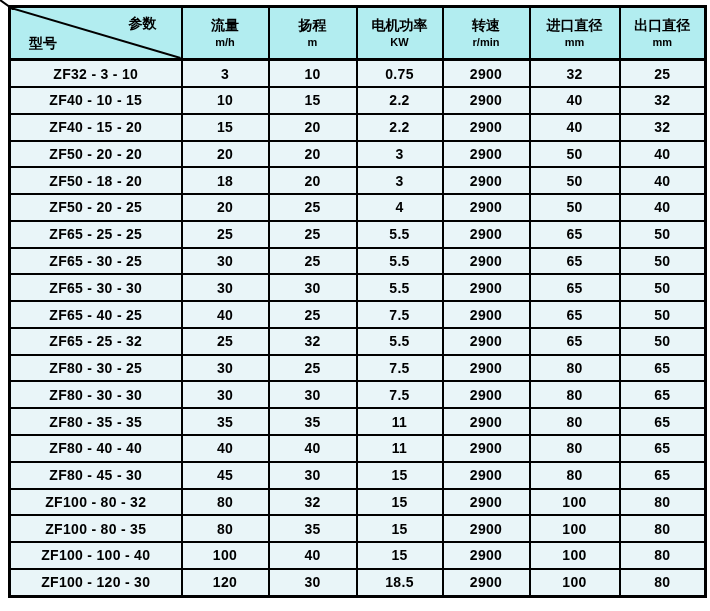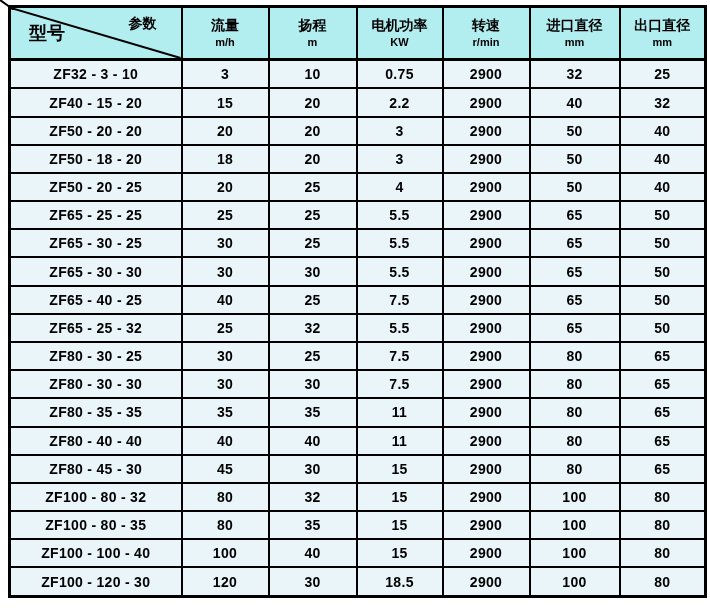--- a/index.html
+++ b/index.html
@@ -50,22 +50,22 @@
     width: 100%; height: 100%;
     display: block;
   }
   th.corner .tr-label {
     position: absolute;
     top: 6px; right: 24px;
     font-size: 14px;
   }
   th.corner .bl-label {
     position: absolute;
-    bottom: 16px; left: 18px;
-    font-size: 18px;
+    bottom: 6px; left: 18px;
+    font-size: 14px;
   }
   svg.corner-tick {
     position: absolute;
     left: 0; top: 0;
     width: 14px; height: 10px;
     display: block;
   }
 </style>
 </head>
 <body>
@@ -121,20 +121,29 @@
         <tr>
           <td class="model">ZF32 - 3 - 10</td>
           <td>3</td>
           <td>10</td>
           <td>0.75</td>
           <td>2900</td>
           <td>32</td>
           <td>25</td>
         </tr>
         <tr>
+          <td class="model">ZF40 - 10 - 15</td>
+          <td>10</td>
+          <td>15</td>
+          <td>2.2</td>
+          <td>2900</td>
+          <td>40</td>
+          <td>32</td>
+        </tr>
+        <tr>
           <td class="model">ZF40 - 15 - 20</td>
           <td>15</td>
           <td>20</td>
           <td>2.2</td>
           <td>2900</td>
           <td>40</td>
           <td>32</td>
         </tr>
         <tr>
           <td class="model">ZF50 - 20 - 20</td>

